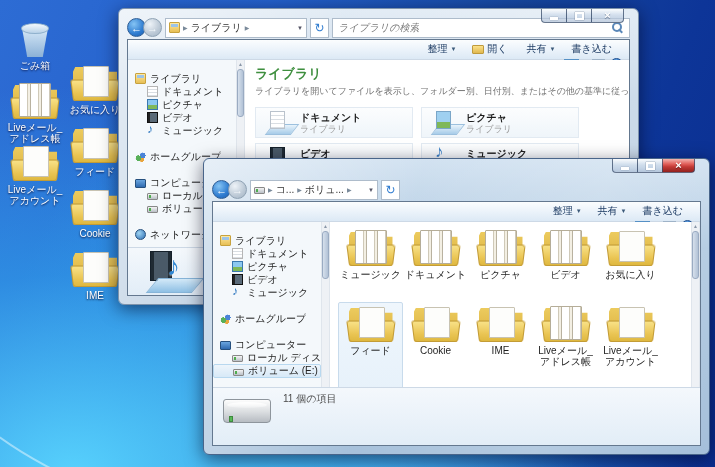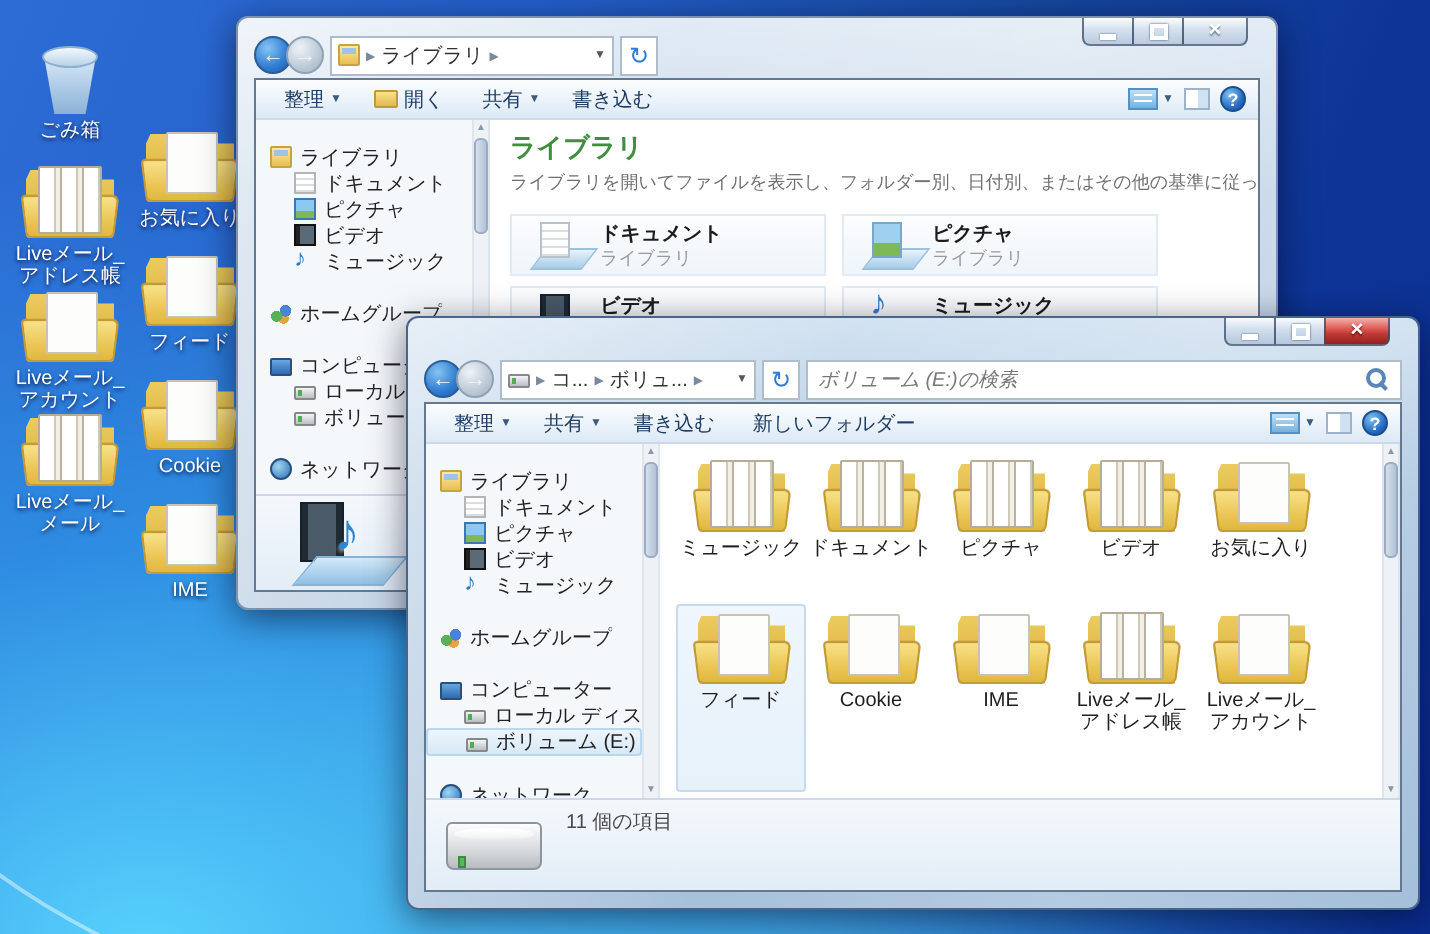--- a/index.html
+++ b/index.html
@@ -82,22 +82,22 @@
   .search-text { font-size:10px; color:#797979; font-style:italic; white-space:nowrap; overflow:hidden; }
   .mag { margin-left:auto; width:12px; height:12px; position:relative; flex:0 0 auto; }
   .mag::before { content:""; position:absolute; width:6px; height:6px; border:2px solid #5a87b8; border-radius:50%; left:0; top:0; }
   .mag::after { content:""; position:absolute; width:5px; height:2px; background:#5a87b8; transform:rotate(45deg); left:6px; top:8px; }
   .bc-icon { width:13px; height:12px; position:relative; flex:0 0 auto; }
 
   .client { position:absolute; left:8px; right:8px; bottom:8px; background:#fff; border:1px solid #64788f; z-index:5; }
   .win-back .client { top:30px; }
   .win-front .client { top:42px; }
 
-  .toolbar { height:20px; border-bottom:1px solid #cdd9e6; display:flex; align-items:center; padding:0 6px; font-size:10px; color:#1e3c64;
-    background:linear-gradient(#fbfdfe,#eaf2fa 55%,#dce9f5); }
+  .toolbar { height:20px; border-bottom:1px solid #cdd9e6; display:flex; align-items:flex-end; padding:0 6px; font-size:10px; color:#1e3c64;
+    background:linear-gradient(#fbfdfe,#eaf2fa 55%,#dce9f5);flex-direction:column; }
   .tbl { display:flex; align-items:center; }
   .tb-btn { display:flex; align-items:center; gap:3px; padding:2px 8px; white-space:nowrap; cursor:default; }
   .tb-dd { font-size:6px; color:#3c5a7a; }
   .tb-ico { display:none; }
   .tb-ico.tb-folder { display:inline-block; width:12px; height:9px; background:linear-gradient(#fce28a,#e0b84f); border:1px solid #bf9a3c; border-radius:1px; }
   .tb-right { margin-left:auto; display:flex; align-items:center; gap:5px; }
   .vbtn { display:flex; align-items:center; gap:2px; }
   .views-ico { width:15px; height:11px; background:linear-gradient(#bfe0f5,#74b2e0); border:1px solid #5590c5; position:relative; }
   .views-ico::after { content:""; position:absolute; left:2px; right:2px; top:2px; bottom:2px;
     background:repeating-linear-gradient(rgba(255,255,255,.95) 0 1px, rgba(255,255,255,0) 1px 3px); }
@@ -159,21 +159,21 @@
   .content { flex:1; background:#fff; position:relative; overflow:hidden; min-width:0; }
   .fgrid { display:grid; grid-template-columns:repeat(5,65px); grid-template-rows:76px 94px 60px; padding:4px 0 0 8px; }
   .fitem { display:flex; flex-direction:column; align-items:center; padding-top:2px; border:1px solid rgba(0,0,0,0); }
   .fitem.sel { background:linear-gradient(rgba(235,244,252,.8), rgba(214,232,247,.6)); border:1px solid #c8dbec; border-radius:2px; }
   .flabel { font-size:10px; line-height:11px; color:#1e1e1e; text-align:center; margin-top:2px; }
 
   
   .details { position:absolute; left:0; right:0; bottom:0; border-top:1px solid #cdd9e6;
     background:linear-gradient(#f4f8fc,#e2edf7); }
   .win-back .details { height:48px; }
-  .win-front .details { height:46px; }
+  .win-front .details { height:58px; }
   .status-text { position:absolute; left:70px; top:4px; font-size:10px; color:#4a4a4a; }
 
   .dicon { position:absolute; }
   .dicon.drive-big { left:10px; top:8px; width:48px; height:30px; }
   .dicon.drive-big .body { position:absolute; left:0; top:3px; width:48px; height:24px; border-radius:3px 3px 4px 4px;
     background:linear-gradient(#fdfdfd,#dadde0 55%,#b7bcc2); border:1px solid #8e959c; }
   .dicon.drive-big .body::before { content:""; position:absolute; left:3px; top:2px; right:3px; height:6px; border-radius:50%;
     background:linear-gradient(#fff,rgba(255,255,255,.2)); }
   .dicon.drive-big .led { position:absolute; left:6px; bottom:4px; width:4px; height:6px; background:#56b856; border:1px solid #3e8a3e; }
   .dicon.libbig { left:12px; top:3px; width:60px; height:44px; }
@@ -205,27 +205,20 @@
         </span>
     <span class="dt-label">Liveメール_アドレス帳</span>
   </div>
       <div class="dt-item">
     <span class="gicon folder-plain">
           <span class="front"></span>
           <span class="ov"></span>
         </span>
     <span class="dt-label">Liveメール_アカウント</span>
   </div>
-      <div class="dt-item">
-    <span class="gicon folder-mail">
-          <span class="front"></span>
-          <span class="ov"></span>
-        </span>
-    <span class="dt-label">Liveメール_メール</span>
-  </div>
     </div>
   <div class="dt-col" id="dt-col2">
       <div class="dt-item">
     <span class="gicon folder-ie">
           <span class="front"></span>
           <span class="ov"></span>
         </span>
     <span class="dt-label">お気に入り</span>
   </div>
       <div class="dt-item">
@@ -271,20 +264,24 @@
         <span class="sep">▶</span>
         <span class="crumbs">
             <span class="crumb">
               <span class="crumb-label">ライブラリ</span>
               <span class="sep">▶</span>
             </span>
           </span>
         <span class="bc-dd">▼</span>
       </div>
       <div class="refresh">↻</div>
+      <div class="searchbox">
+        <span class="search-text">ライブラリの検索</span>
+        <span class="mag"></span>
+      </div>
     </div>
     <div class="client">
       <div class="toolbar">
         <span class="tbl">
             <span class="tb-btn">
               <span class="tb-label">整理</span>
               <span class="tb-dd">▼</span>
             </span>
             <span class="tb-btn">
               <span class="tb-ico tb-folder"></span>
@@ -426,42 +423,34 @@
               <span class="sep">▶</span>
             </span>
             <span class="crumb">
               <span class="crumb-label">ボリュ...</span>
               <span class="sep">▶</span>
             </span>
           </span>
         <span class="bc-dd">▼</span>
       </div>
       <div class="refresh">↻</div>
-      <div class="searchbox">
-        <span class="search-text">ボリューム (E:)の検索</span>
-        <span class="mag"></span>
-      </div>
     </div>
     <div class="client">
       <div class="toolbar">
         <span class="tbl">
             <span class="tb-btn">
               <span class="tb-label">整理</span>
               <span class="tb-dd">▼</span>
             </span>
             <span class="tb-btn">
               <span class="tb-label">共有</span>
               <span class="tb-dd">▼</span>
             </span>
             <span class="tb-btn">
               <span class="tb-label">書き込む</span>
-              <span class="tb-dd"></span>
-            </span>
-            <span class="tb-btn">
-              <span class="tb-label">新しいフォルダー</span>
               <span class="tb-dd"></span>
             </span>
           </span>
         <span class="tb-right">
           <span class="vbtn">
               <span class="views-ico"></span>
               <span class="tb-dd">▼</span>
             </span>
           <span class="prev-ico"></span>
           <span class="help-ico">?</span>

